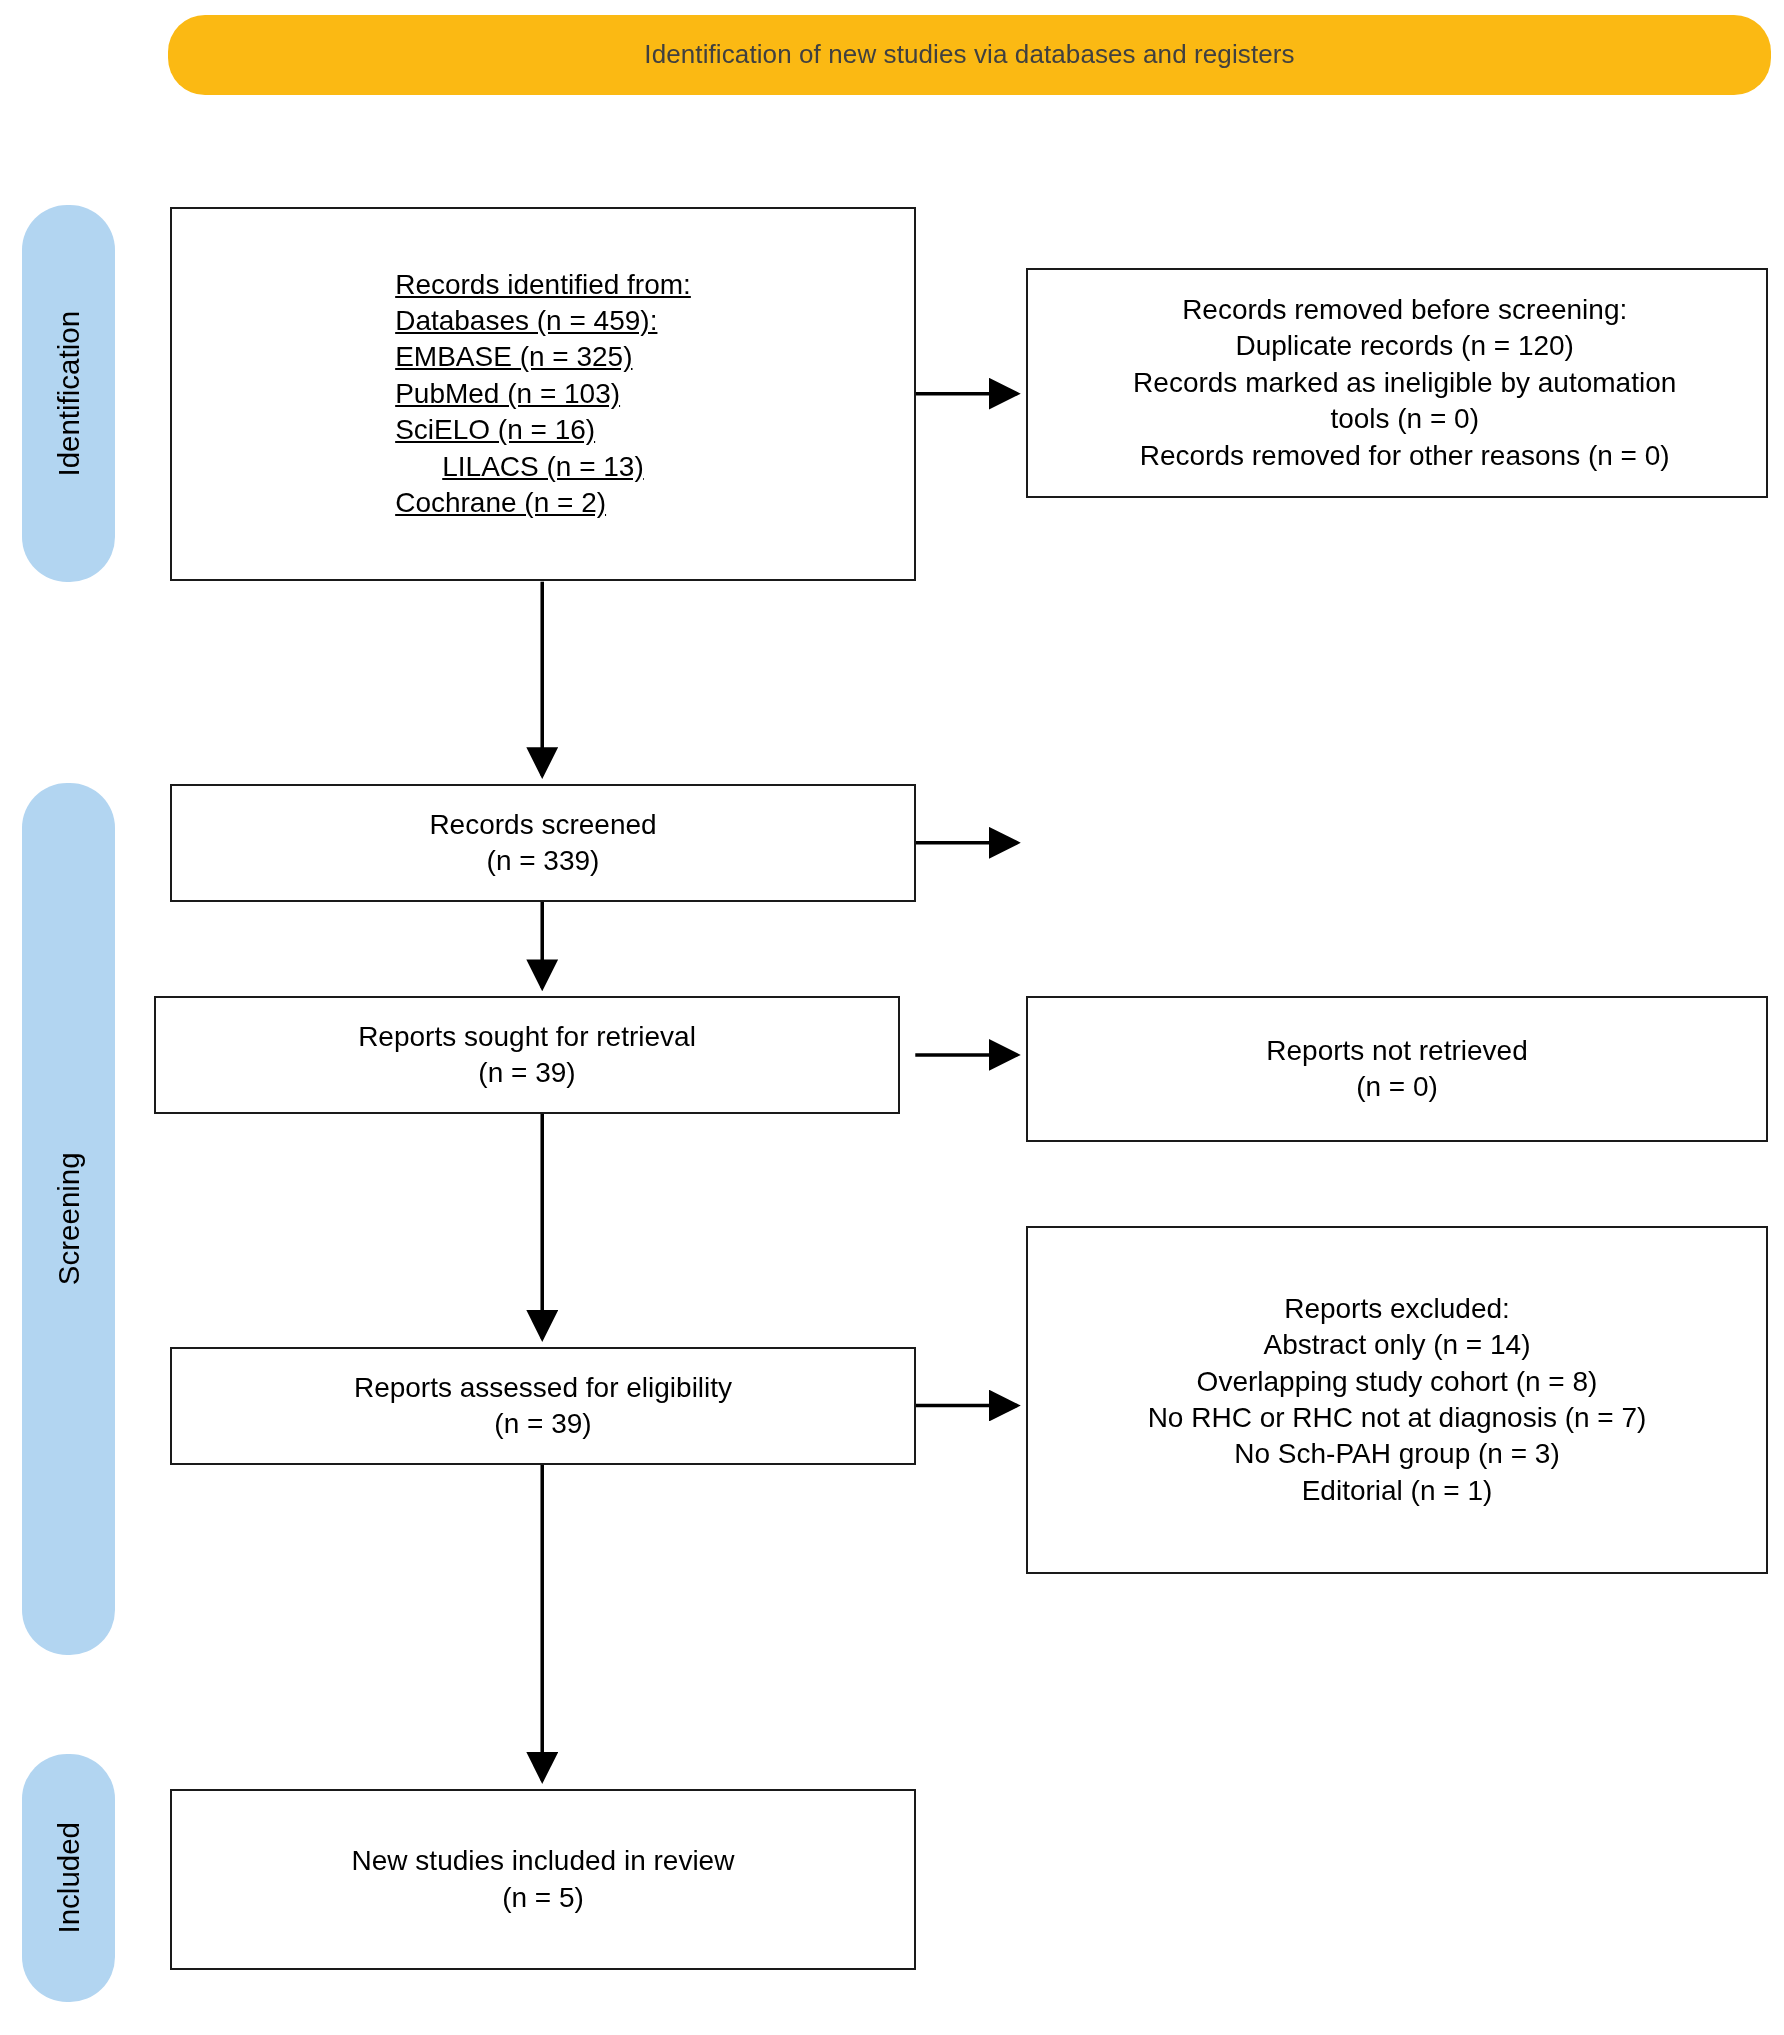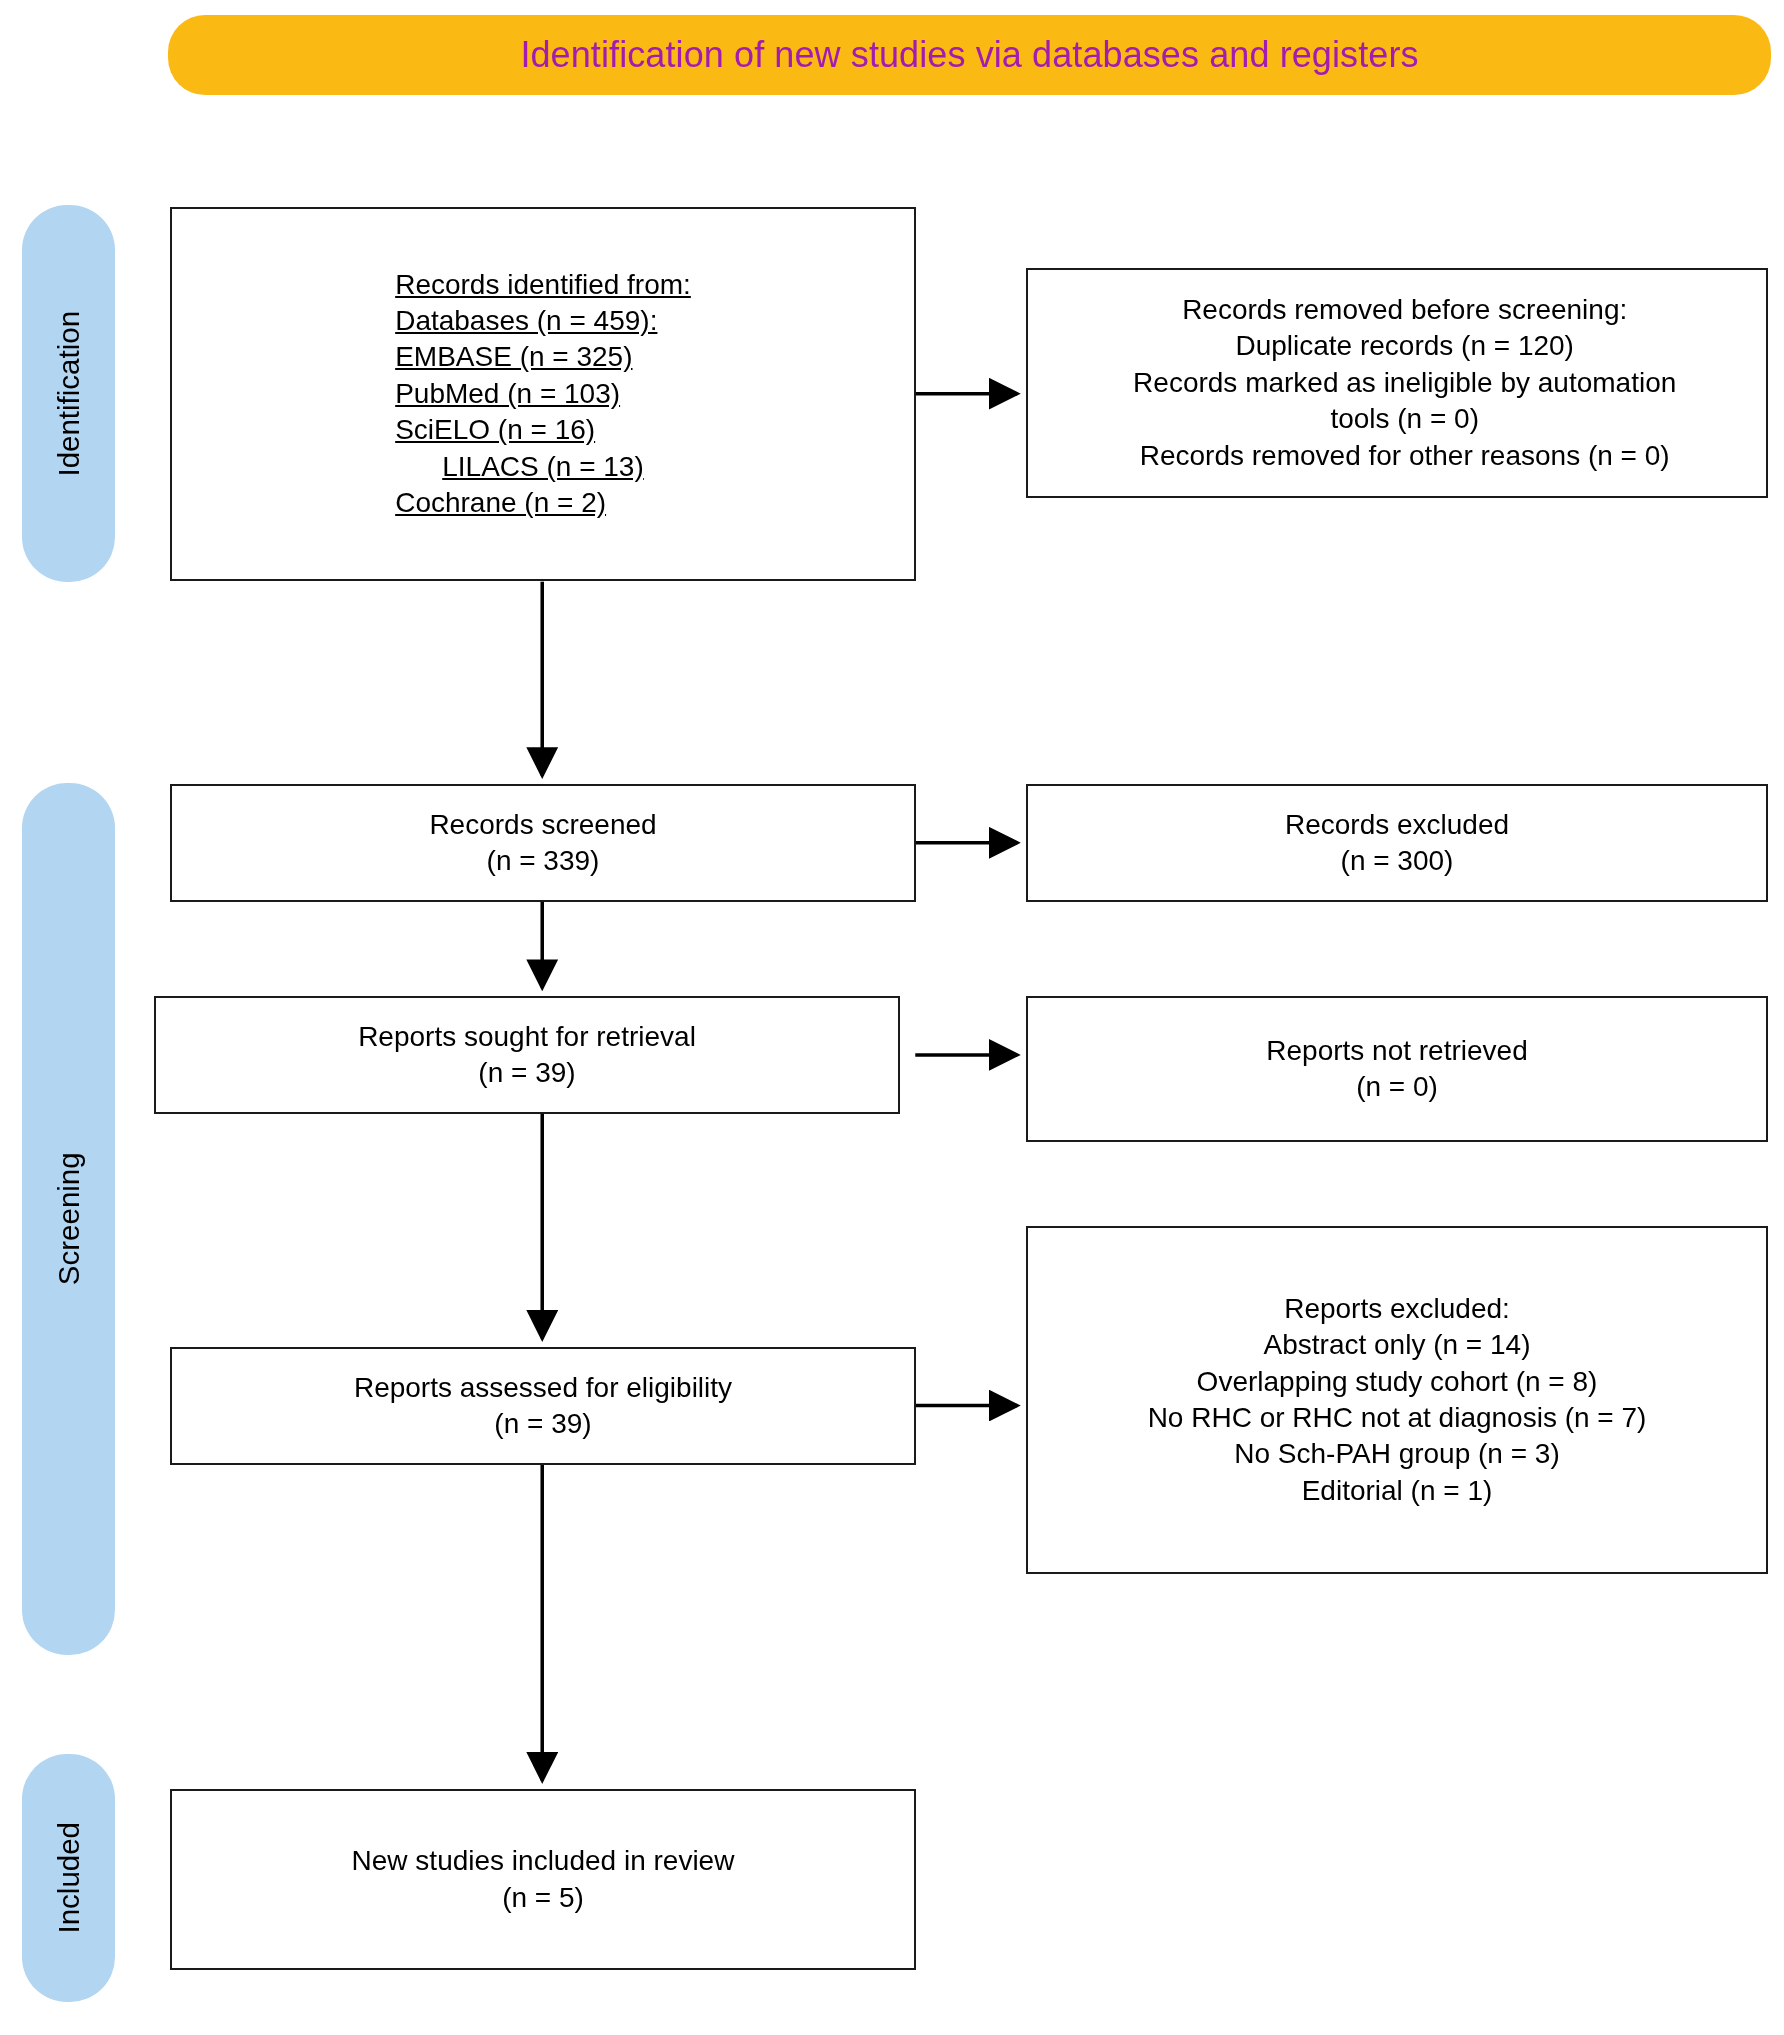--- a/index.html
+++ b/index.html
@@ -27,22 +27,22 @@
     top: 14.7px;
     width: 1603px;
     height: 80px;
     background: #FBB913;
     border-radius: 37px;
     display: flex;
     align-items: center;
     justify-content: center;
   }
   .banner-text {
-    font-size: 36px;
-    color: #a21caf;
+    font-size: 26px;
+    color: #404040;
     letter-spacing: 0.1px;
     text-align: center;
     line-height: 1.1;
   }
 
   
   .stagebar {
     position: absolute;
     left: 22.4px;
     width: 93px;
@@ -175,24 +175,20 @@
     <div class="line">Records marked as ineligible by automation</div>
     <div class="line">tools (n = 0)</div>
     <div class="line">Records removed for other reasons (n = 0)</div>
   </div>
 
   <div class="fbox" id="box-screened">
     <div class="line">Records screened</div>
     <div class="line">(n = 339)</div>
   </div>
 
-  <div class="fbox" id="box-records-excluded">
-    <div class="line">Records excluded</div>
-    <div class="line">(n = 300)</div>
-  </div>
 
   <div class="fbox" id="box-sought">
     <div class="line">Reports sought for retrieval</div>
     <div class="line">(n = 39)</div>
   </div>
 
   <div class="fbox" id="box-not-retrieved">
     <div class="line">Reports not retrieved</div>
     <div class="line">(n = 0)</div>
   </div>

